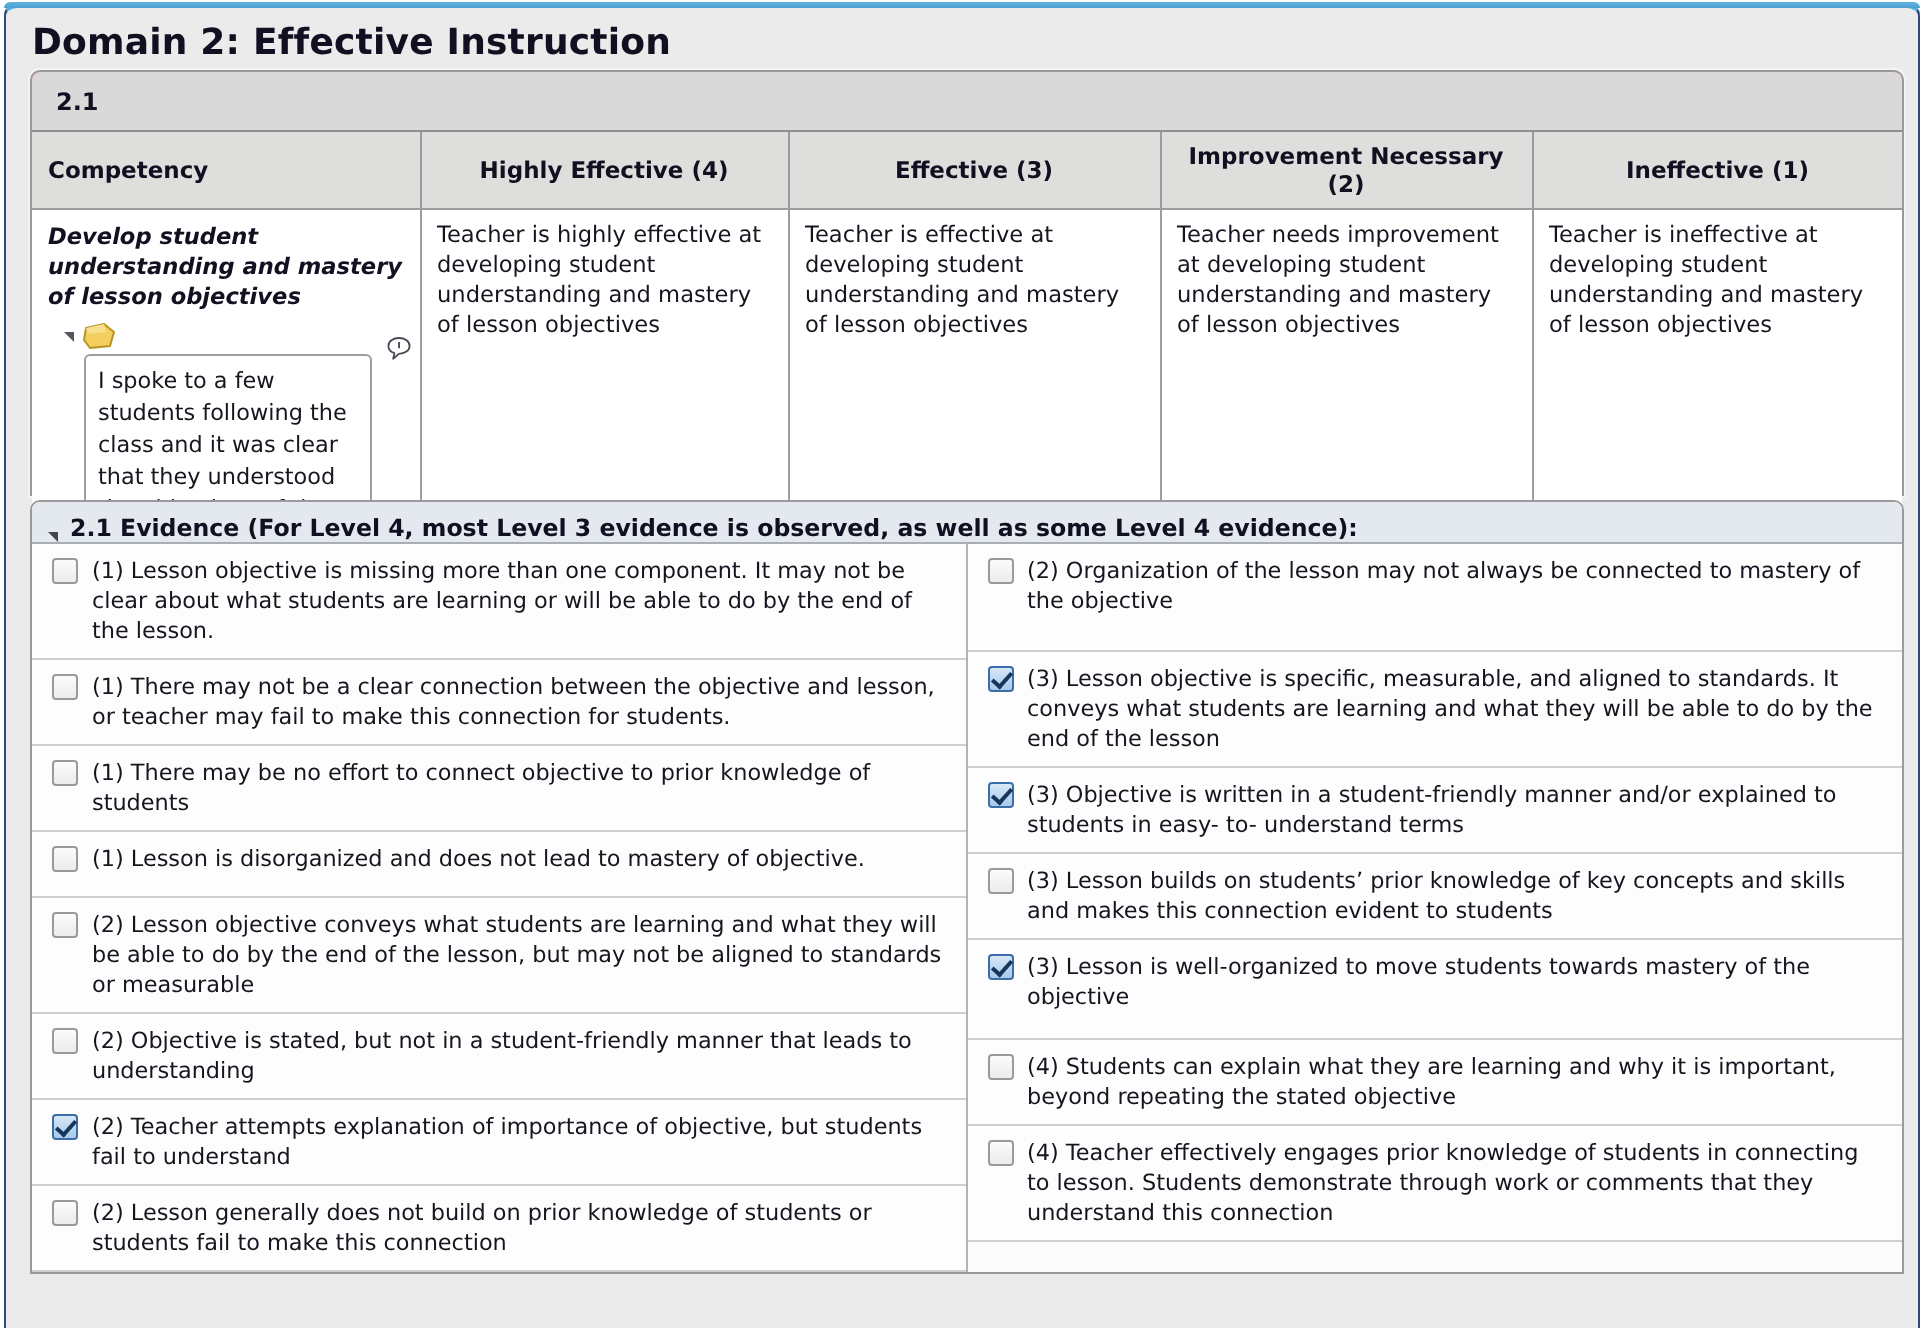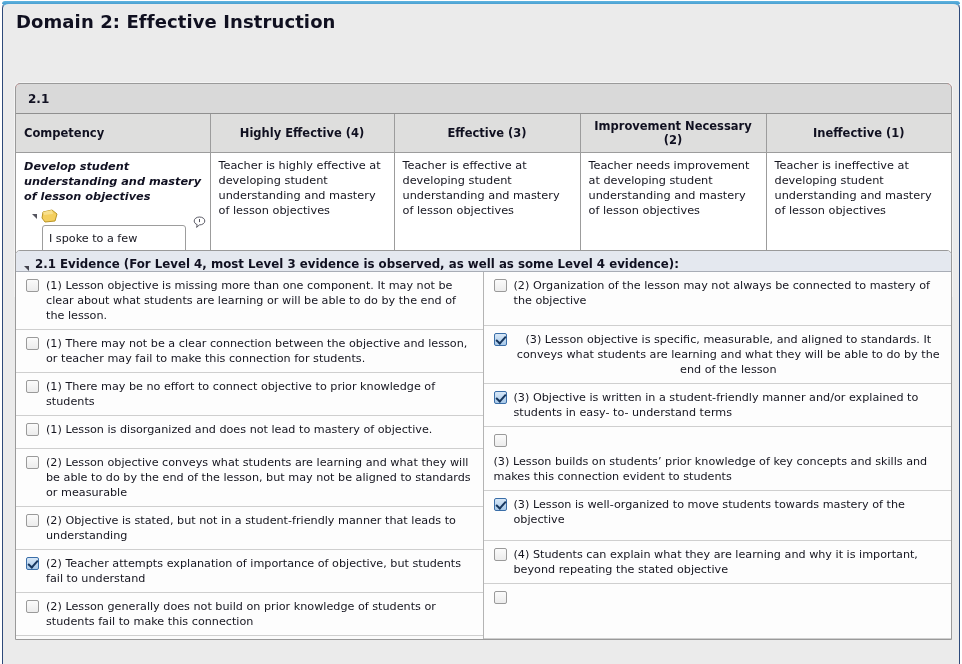--- a/index.html
+++ b/index.html
@@ -62,21 +62,20 @@
     position: absolute;
     left: 12px;
     top: 31px;
     width: 937px;
     height: 213px;
     box-sizing: border-box;
     border: 1px solid #9a9a9a;
     border-radius: 5px 5px 0 0;
     background: #ef4444;
     box-shadow: 0 0 0 1px #f4f4f4;
-    margin-top: 48px;
   }
   .rubric-head {
     height: 30px;
     box-sizing: border-box;
     background: #d9d9d9;
     border-bottom: 1px solid #8f8f8f;
     border-radius: 4px 4px 0 0;
     display: flex;
     align-items: center;
     padding-left: 12px;
@@ -388,41 +387,42 @@
             <div class="ev-item" style="min-height: 40px;">
               <span class="cbx"></span>
               <span class="ev-text">(2) Lesson generally does not build on prior knowledge of students or students fail to make this connection</span>
             </div>
           </div>
         <div class="ev-col right">
             <div class="ev-item" style="min-height: 54px;">
               <span class="cbx"></span>
               <span class="ev-text">(2) Organization of the lesson may not always be connected to mastery of the objective</span>
             </div>
-            <div class="ev-item" style="min-height: 38px; text-align: center;">
+            <div class="ev-item" style="min-height: 38px;">
               <span class="cbx checked"></span>
               <span class="ev-text">(3) Lesson objective is specific, measurable, and aligned to standards. It conveys what students are learning and what they will be able to do by the end of the lesson</span>
             </div>
             <div class="ev-item" style="min-height: 38px;">
               <span class="cbx checked"></span>
               <span class="ev-text">(3) Objective is written in a student-friendly manner and/or explained to students in easy- to- understand terms</span>
             </div>
-            <div class="ev-item" style="min-height: 33px; flex-direction: column;">
+            <div class="ev-item" style="min-height: 33px;">
               <span class="cbx"></span>
               <span class="ev-text">(3) Lesson builds on students’ prior knowledge of key concepts and skills and makes this connection evident to students</span>
             </div>
             <div class="ev-item" style="min-height: 50px;">
               <span class="cbx checked"></span>
               <span class="ev-text">(3) Lesson is well-organized to move students towards mastery of the objective</span>
             </div>
             <div class="ev-item" style="min-height: 38px;">
               <span class="cbx"></span>
               <span class="ev-text">(4) Students can explain what they are learning and why it is important, beyond repeating the stated objective</span>
             </div>
             <div class="ev-item" style="min-height: 55px;">
               <span class="cbx"></span>
+              <span class="ev-text">(4) Teacher effectively engages prior knowledge of students in connecting to lesson. Students demonstrate through work or comments that they understand this connection</span>
             </div>
           </div>
       </div>
     </div>
 
   </div>
 </div>
 
 </body></html>

